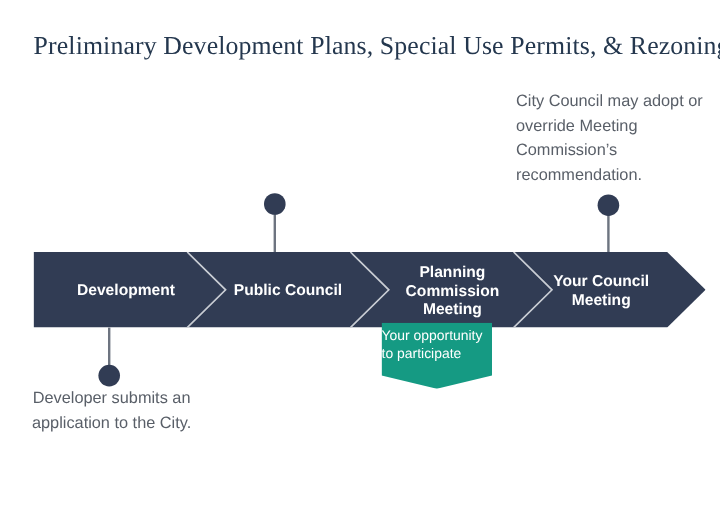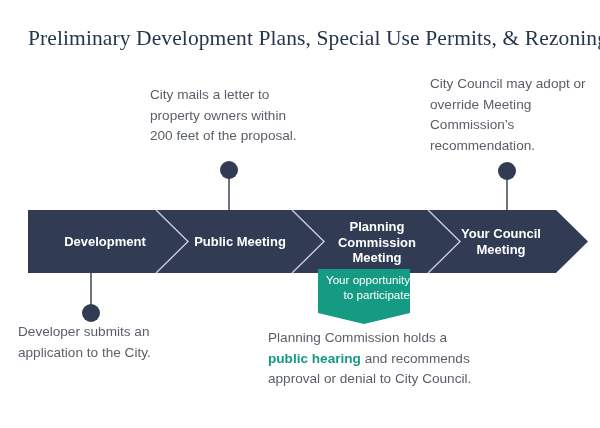--- a/index.html
+++ b/index.html
@@ -87,69 +87,65 @@
     top: 269px;
     width: 92px;
     height: 55px;
   }
   .callout svg { display: block; }
   .callout-text {
     position: absolute;
     left: 0;
     top: 4px;
     width: 92px;
-    text-align: right;
+    text-align: left;
     color: #ffffff;
     font-size: 11.6px;
     line-height: 14.5px;
     pointer-events: none;
   }
 </style>
 </head>
 <body>
 
 <div id="canvas">
 
   <div class="title">Preliminary Development Plans, Special Use Permits, &amp; Rezonings</div>
 
-  <div class="note" style="left:150px; top:85px; width:160px;">City mails a letter to property owners within 200 feet of the proposal.</div>
   <div class="stem" style="left:228px; top:177px; height:34px;"></div>
   <div class="dot" style="left:220px; top:161px;"></div>
 
   <div class="note" style="left:430px; top:74px; width:165px;">City Council may adopt or override Meeting Commission’s recommendation.</div>
   <div class="stem" style="left:506px; top:178px; height:33px;"></div>
   <div class="dot" style="left:498px; top:162px;"></div>
 
   <div class="bar">
     <svg width="560" height="63" viewBox="0 0 560 63" xmlns="http://www.w3.org/2000/svg">
 
       <path d="M0,0 L528,0 L560,31.5 L528,63 L0,63 Z" fill="#313c54"></path>
 
       <polyline points="128,0 160,31.5 128,63" fill="none" stroke="#c9cdd4" stroke-width="1.4"></polyline>
       <polyline points="264,0 296,31.5 264,63" fill="none" stroke="#c9cdd4" stroke-width="1.4"></polyline>
       <polyline points="400,0 432,31.5 400,63" fill="none" stroke="#c9cdd4" stroke-width="1.4"></polyline>
     </svg>
 
     <div class="step-label" style="left:12px; top:24px; width:130px;">Development</div>
 
-    <div class="step-label" style="left:150px; top:24px; width:124px;">Public Meeting</div>
+    <div class="step-label" style="left:150px; top:24px; width:124px;">Public Council</div>
 
     <div class="step-label multi" style="left:292px; top:9px; width:114px;">Planning Commission Meeting</div>
 
     <div class="step-label multi" style="left:414px; top:16px; width:118px;">Your Council Meeting</div>
   </div>
 
   <div class="callout">
     <svg width="92" height="55" viewBox="0 0 92 55" xmlns="http://www.w3.org/2000/svg">
       <path d="M0,0 L92,0 L92,44 L46,55 L0,44 Z" fill="#159a83"></path>
     </svg>
     <div class="callout-text">Your opportunity to participate</div>
   </div>
 
   <div class="stem" style="left:90px; top:273px; height:33px;"></div>
   <div class="dot" style="left:82px; top:304px;"></div>
-  <div class="note" style="left:18px; top:322px; width:150px;">Developer submits an application to the City.</div>
+  <div class="note" style="left:18px; top:322px; width:150px;text-align:center;">Developer submits an application to the City.</div>
 
-  <div class="note" style="left:268px; top:328px; width:210px;">
-    <span>Planning Commission holds a </span><span class="hl">public hearing</span><span> and recommends approval or denial to City Council.</span>
-  </div>
 
 </div>
 
 </body></html>

